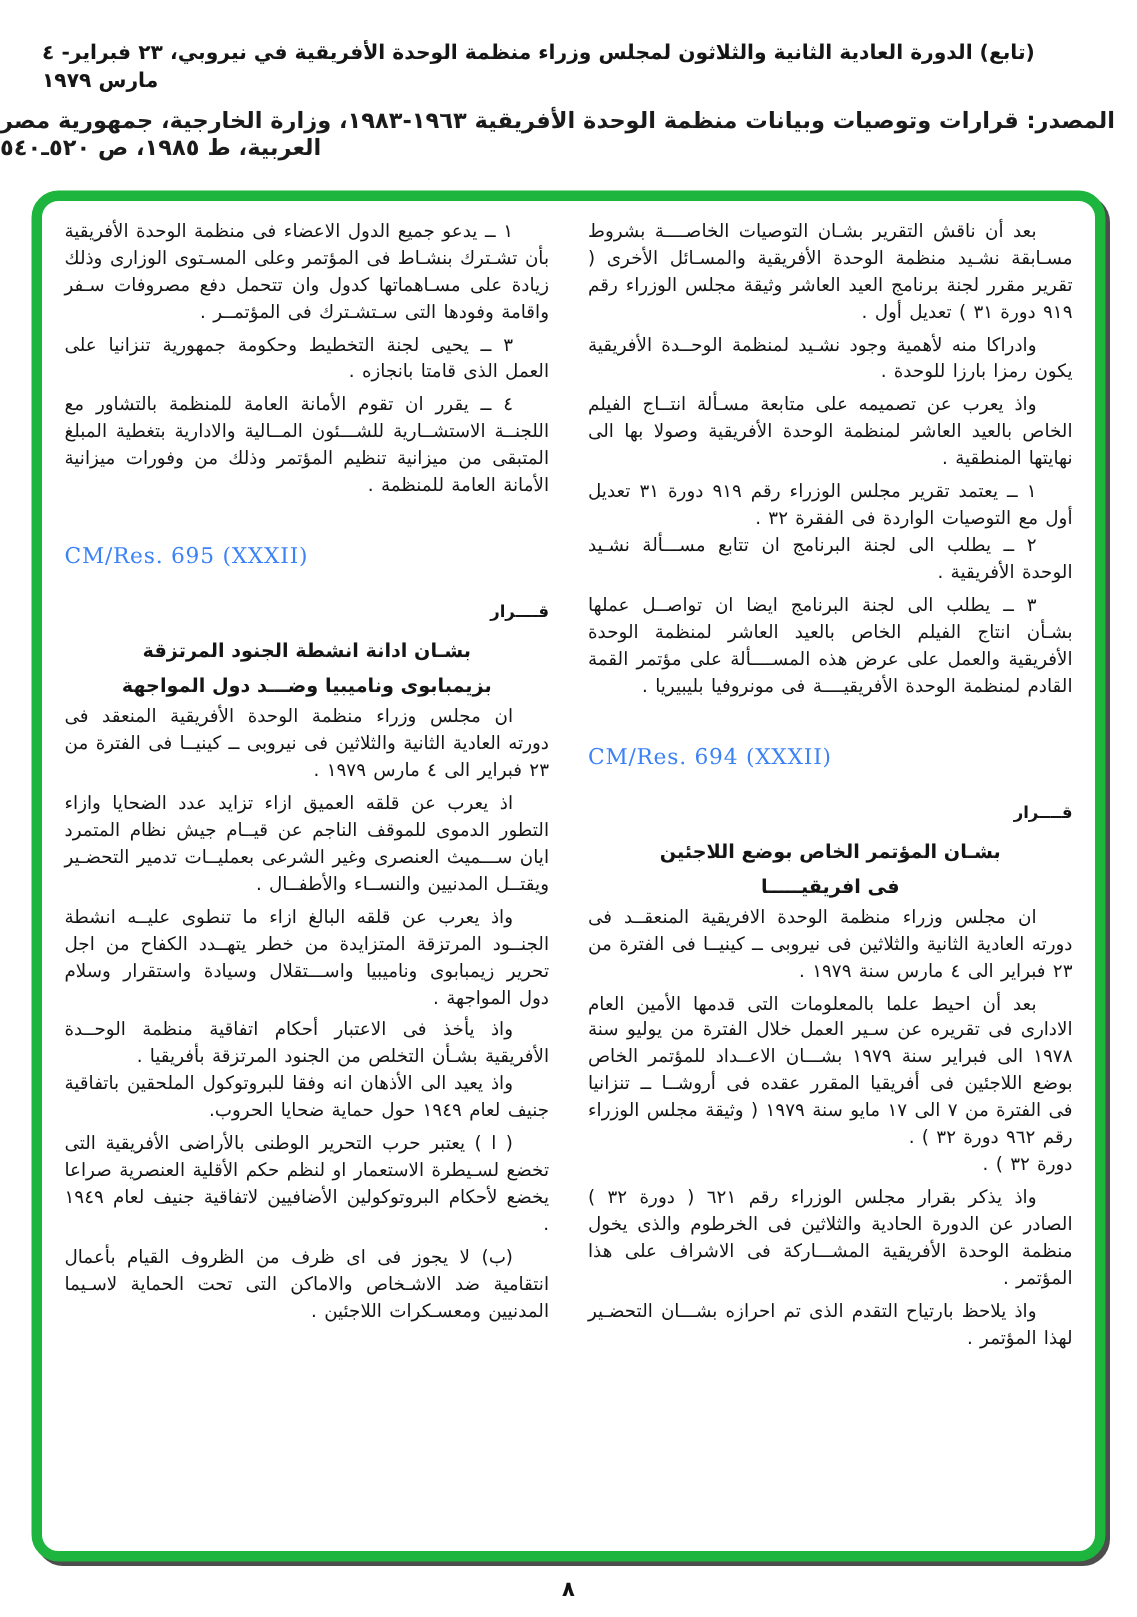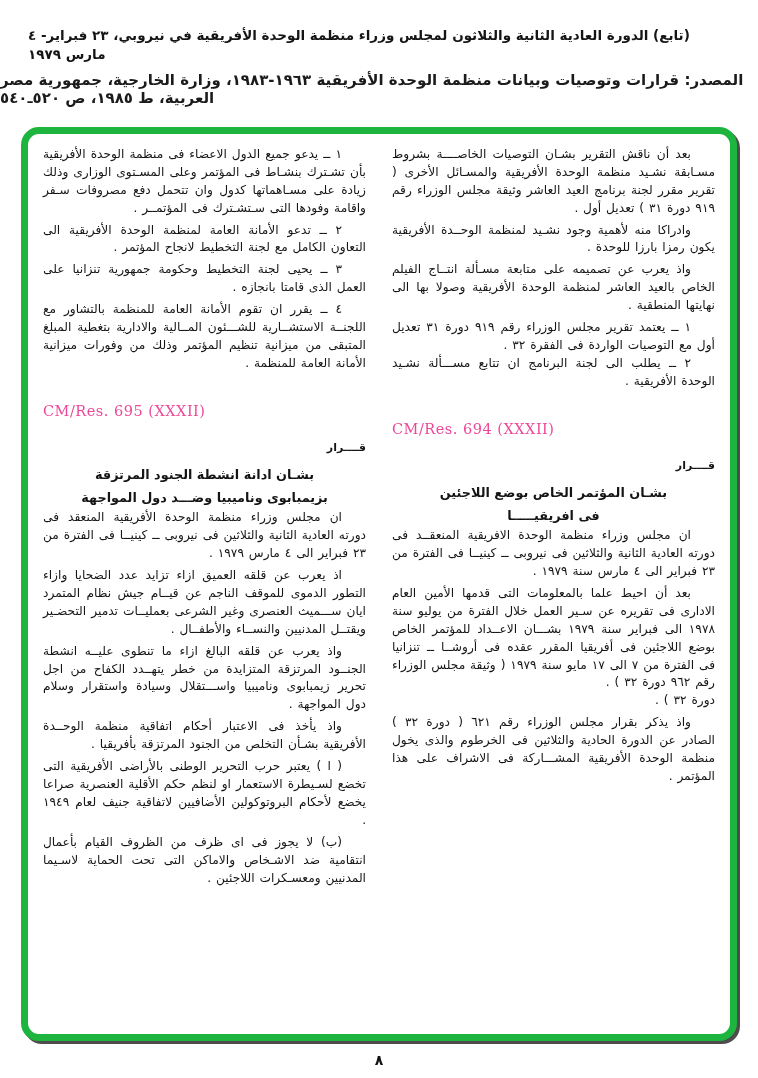--- a/index.html
+++ b/index.html
@@ -43,21 +43,21 @@
     word-spacing: 1px;
   }
   .para.first { margin-top: 2px; }
   .para.tight { margin-top: 0; }
   .para.hang { text-indent: 0; }
   .res-code {
     margin: 30px 0 0 0;
     direction: ltr; text-align: left;
     font-family: "DejaVu Serif", serif;
     font-size: 14.5px; letter-spacing: 0.5px;
-    color: #ec4899;
+    color: #3b82f6;
   }
   .decision-heading {
     margin-top: 22px; text-align: right;
     font-weight: bold; font-size: 11px; letter-spacing: 1px;
   }
   .resolution-subject {
     margin-top: 13px; text-align: center;
     font-weight: bold; font-size: 12.8px;
   }
   .resolution-subject + .resolution-subject { margin-top: 8px; }
@@ -76,47 +76,49 @@
 
 <div class="content-frame">
   <div class="two-column-layout">
 
     <div class="column">
       <p class="para first">بعد أن ناقش التقرير بشـان التوصيات الخاصــــة بشروط مسـابقة نشـيد منظمة الوحدة الأفريقية والمسـائل الأخرى ( تقرير مقرر لجنة برنامج العيد العاشر وثيقة مجلس الوزراء رقم ٩١٩ دورة ٣١ ) تعديل أول .</p>
       <p class="para">وادراكا منه لأهمية وجود نشـيد لمنظمة الوحــدة الأفريقية يكون رمزا بارزا للوحدة .</p>
       <p class="para">واذ يعرب عن تصميمه على متابعة مسـألة انتــاج الفيلم الخاص بالعيد العاشر لمنظمة الوحدة الأفريقية وصولا بها الى نهايتها المنطقية .</p>
       <p class="para">١ ــ يعتمد تقرير مجلس الوزراء رقم ٩١٩ دورة ٣١ تعديل أول مع التوصيات الواردة فى الفقرة ٣٢ .</p>
       <p class="para tight">٢ ــ يطلب الى لجنة البرنامج ان تتابع مســـألة نشـيد الوحدة الأفريقية .</p>
+      <p class="para">٣ ــ يطلب الى لجنة البرنامج ايضا ان تواصــل عملها بشـأن انتاج الفيلم الخاص بالعيد العاشر لمنظمة الوحدة الأفريقية والعمل على عرض هذه المســــألة على مؤتمر القمة القادم لمنظمة الوحدة الأفريقيــــة فى مونروفيا بليبيريا .</p>
 
       <div class="res-code">CM/Res. 694 (XXXII)</div>
       <div class="decision-heading">قــــرار</div>
       <div class="resolution-subject">بشـان المؤتمر الخاص بوضع اللاجئين</div>
       <div class="resolution-subject">فى افريقيـــــا</div>
 
       <p class="para">ان مجلس وزراء منظمة الوحدة الافريقية المنعقــد فى دورته العادية الثانية والثلاثين فى نيروبى ــ كينيــا فى الفترة من ٢٣ فبراير الى ٤ مارس سنة ١٩٧٩ .</p>
       <p class="para">بعد أن احيط علما بالمعلومات التى قدمها الأمين العام الادارى فى تقريره عن سـير العمل خلال الفترة من يوليو سنة ١٩٧٨ الى فبراير سنة ١٩٧٩ بشـــان الاعــداد للمؤتمر الخاص بوضع اللاجئين فى أفريقيا المقرر عقده فى أروشــا ــ تنزانيا فى الفترة من ٧ الى ١٧ مايو سنة ١٩٧٩ ( وثيقة مجلس الوزراء رقم ٩٦٢ دورة ٣٢ ) .</p>
       <p class="para tight hang">دورة ٣٢ ) .</p>
       <p class="para">واذ يذكر بقرار مجلس الوزراء رقم ٦٢١ ( دورة ٣٢ ) الصادر عن الدورة الحادية والثلاثين فى الخرطوم والذى يخول منظمة الوحدة الأفريقية المشـــاركة فى الاشراف على هذا المؤتمر .</p>
+      <p class="para">واذ يلاحظ بارتياح التقدم الذى تم احرازه بشـــان التحضـير لهذا المؤتمر .</p>
     </div>
 
     <div class="column">
       <p class="para first">١ ــ يدعو جميع الدول الاعضاء فى منظمة الوحدة الأفريقية بأن تشـترك بنشـاط فى المؤتمر وعلى المسـتوى الوزارى وذلك زيادة على مسـاهماتها كدول وان تتحمل دفع مصروفات سـفر واقامة وفودها التى سـتشـترك فى المؤتمــر .</p>
-      <p class="para">٢ ــ تدعو الأمانة العامة لمنظمة الوحدة الأفريقية الى التعاون الكامل مع لجنة التخطيط لانجاح المؤتمر .</p>
       <p class="para">٣ ــ يحيى لجنة التخطيط وحكومة جمهورية تنزانيا على العمل الذى قامتا بانجازه .</p>
       <p class="para">٤ ــ يقرر ان تقوم الأمانة العامة للمنظمة بالتشاور مع اللجنــة الاستشــارية للشـــئون المــالية والادارية بتغطية المبلغ المتبقى من ميزانية تنظيم المؤتمر وذلك من وفورات ميزانية الأمانة العامة للمنظمة .</p>
 
       <div class="res-code">CM/Res. 695 (XXXII)</div>
       <div class="decision-heading">قــــرار</div>
       <div class="resolution-subject">بشـان ادانة انشطة الجنود المرتزقة</div>
       <div class="resolution-subject">بزيمبابوى وناميبيا وضـــد دول المواجهة</div>
 
       <p class="para">ان مجلس وزراء منظمة الوحدة الأفريقية المنعقد فى دورته العادية الثانية والثلاثين فى نيروبى ــ كينيــا فى الفترة من ٢٣ فبراير الى ٤ مارس ١٩٧٩ .</p>
       <p class="para">اذ يعرب عن قلقه العميق ازاء تزايد عدد الضحايا وازاء التطور الدموى للموقف الناجم عن قيــام جيش نظام المتمرد ايان ســـميث العنصرى وغير الشرعى بعمليــات تدمير التحضـير ويقتــل المدنيين والنســاء والأطفــال .</p>
       <p class="para">واذ يعرب عن قلقه البالغ ازاء ما تنطوى عليــه انشطة الجنــود المرتزقة المتزايدة من خطر يتهــدد الكفاح من اجل تحرير زيمبابوى وناميبيا واســـتقلال وسيادة واستقرار وسلام دول المواجهة .</p>
       <p class="para">واذ يأخذ فى الاعتبار أحكام اتفاقية منظمة الوحــدة الأفريقية بشـأن التخلص من الجنود المرتزقة بأفريقيا .</p>
+      <p class="para tight">واذ يعيد الى الأذهان انه وفقا للبروتوكول الملحقين باتفاقية جنيف لعام ١٩٤٩ حول حماية ضحايا الحروب.</p>
       <p class="para">( ا ) يعتبر حرب التحرير الوطنى بالأراضى الأفريقية التى تخضع لسـيطرة الاستعمار او لنظم حكم الأقلية العنصرية صراعا يخضع لأحكام البروتوكولين الأضافيين لاتفاقية جنيف لعام ١٩٤٩ .</p>
       <p class="para">(ب) لا يجوز فى اى ظرف من الظروف القيام بأعمال انتقامية ضد الاشـخاص والاماكن التى تحت الحماية لاسـيما المدنيين ومعسـكرات اللاجئين .</p>
     </div>
 
   </div>
 </div>
 
 <div class="page-number">٨</div>
 
 </body></html>

